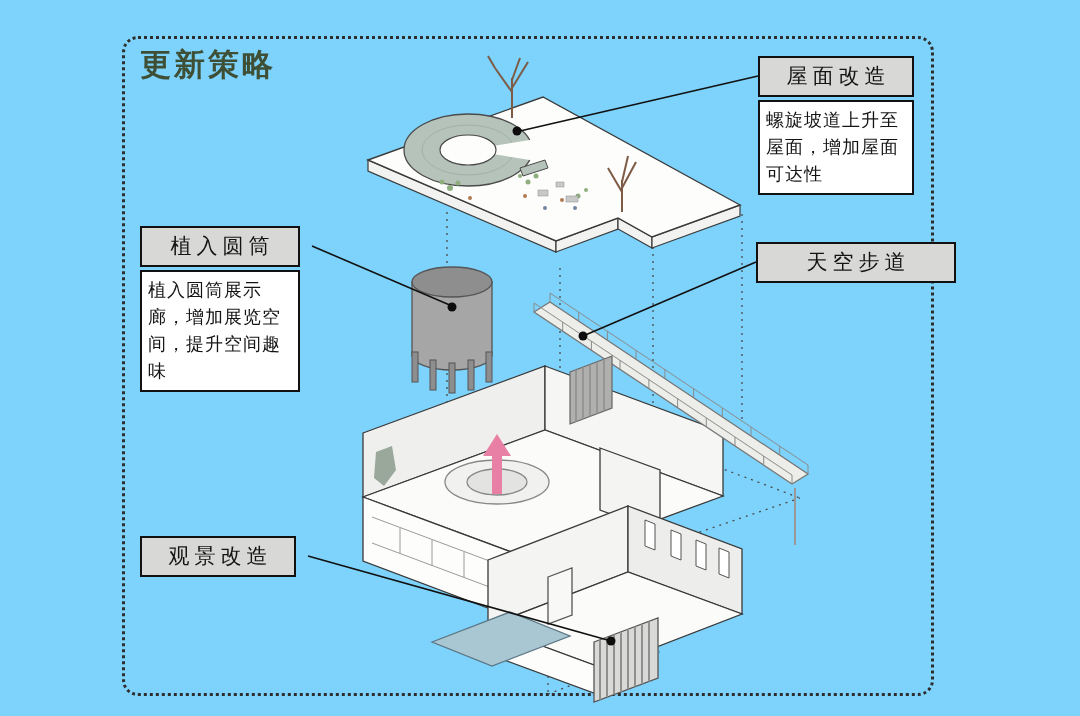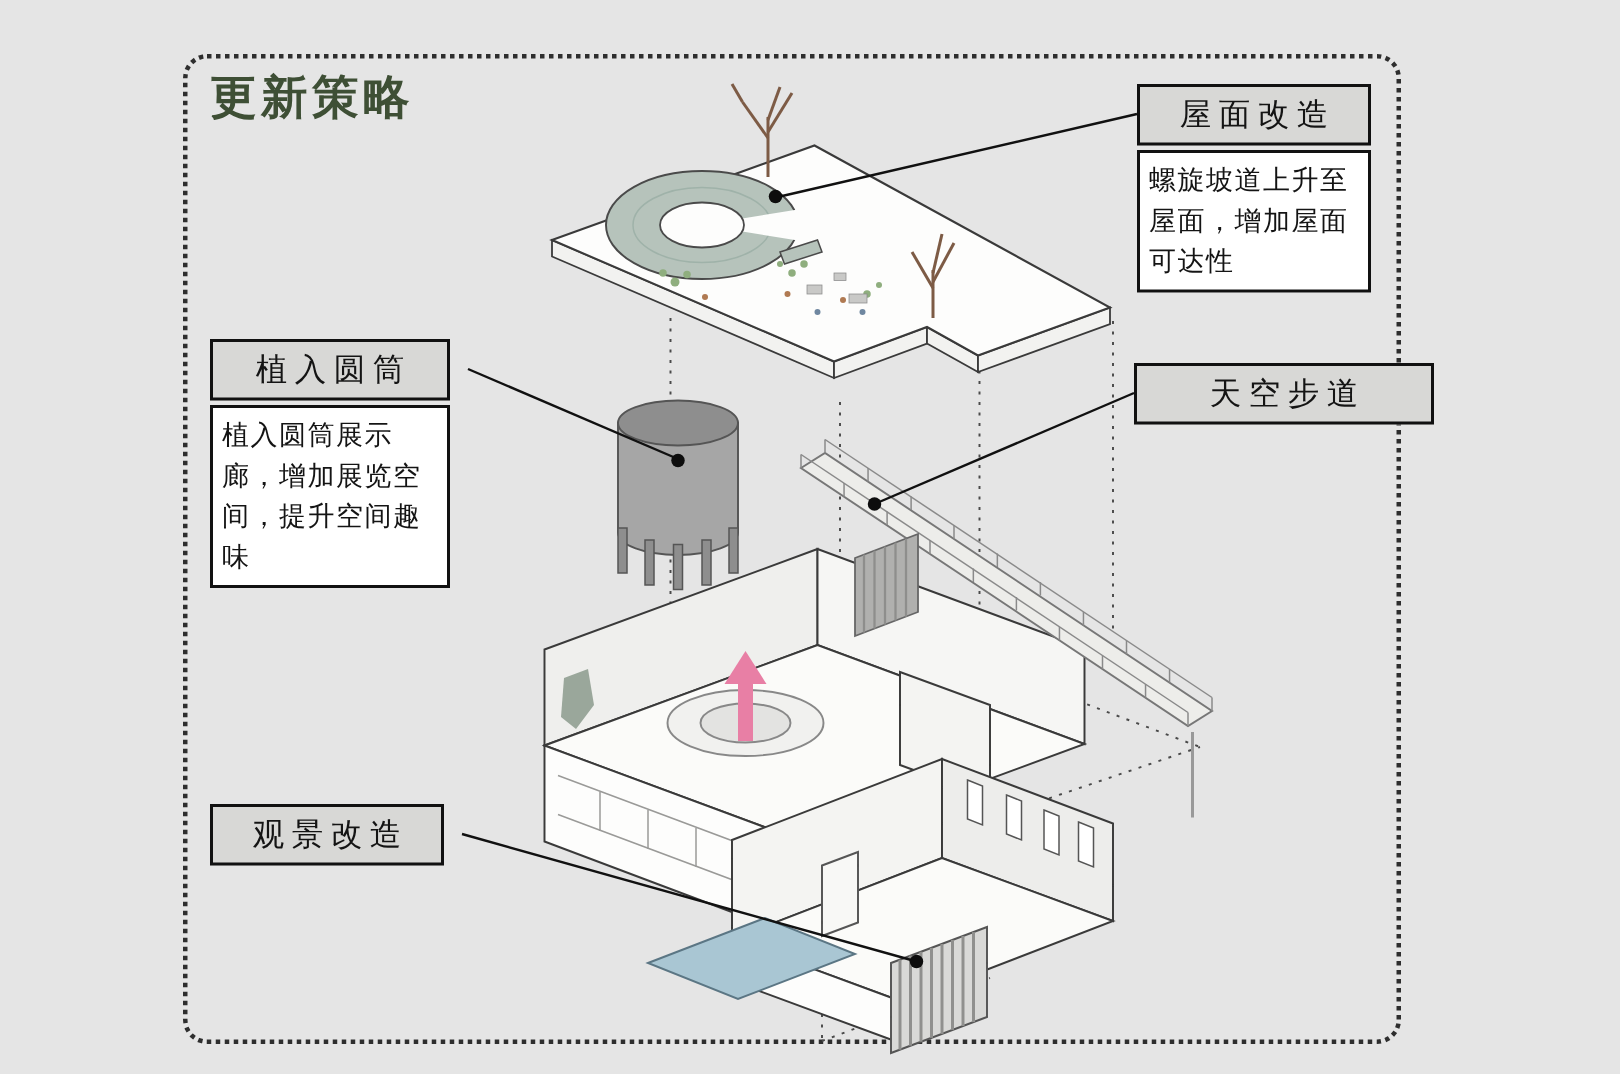--- a/index.html
+++ b/index.html
@@ -1,17 +1,17 @@
 <!DOCTYPE html>
 <html><head>
 <meta charset="utf-8">
 <style>
   html,body{margin:0;padding:0;background:#ffffff;}
   .stage{
-    position:relative;width:1080px;height:716px;background:#e5e5e5;
+    position:relative;width:1080px;height:716px;background:#7dd3fc;
     font-family:"Liberation Serif","DejaVu Serif",serif;overflow:hidden;
   }
   .dotted-frame{
     position:absolute;left:122px;top:36px;width:812px;height:660px;
     border:3px dotted #2e2e2e;border-radius:16px;box-sizing:border-box;
   }
   .page-title{
     position:absolute;left:140px;top:44px;margin:0;
     font-size:31px;font-weight:bold;letter-spacing:3px;color:#3e4f35;
   }

